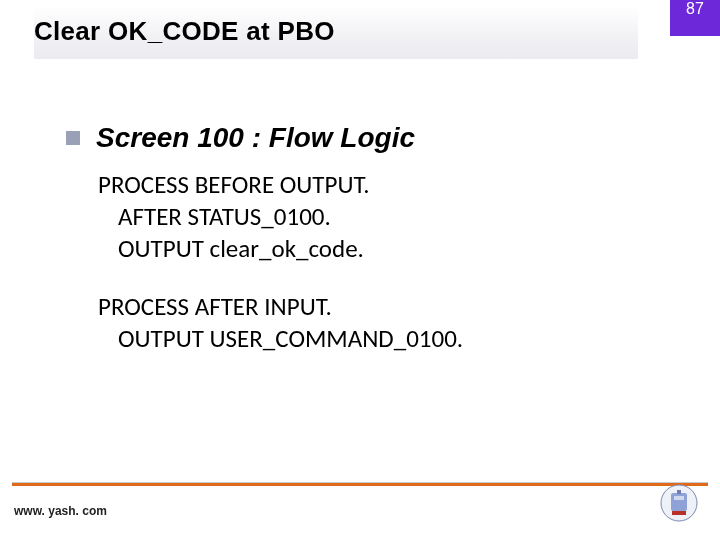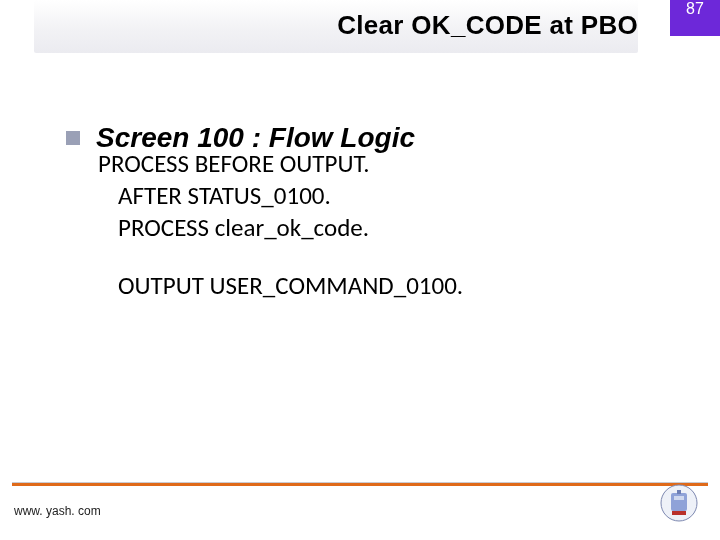--- a/index.html
+++ b/index.html
@@ -11,24 +11,24 @@
     width: 50px; height: 36px;
     background: #6d28d9;
     color: #fff;
     font-size: 16px;
     display: flex;
     align-items: flex-start;
     justify-content: center;
   }
   .title-box {
     position: absolute;
-    top: 0; left: 34px;
+    top: 6px; left: 34px;
     width: 604px;
     padding: 10px 0 12px;
-    text-align: right;
+    text-align: left;
     background: linear-gradient(#ffffff 0%, #f2f2f5 55%, #ebebf0 100%);
     border-radius: 2px;
   }
   .title-box h1 {
     font-size: 26px;
     font-weight: bold;
     color: #000;
     letter-spacing: 0.3px;
   }
   .bullet-row {
@@ -47,21 +47,21 @@
   }
   .bullet-row .subtitle {
     font-style: italic;
     font-weight: bold;
     font-size: 28px;
     color: #000;
   }
   .code-block {
     position: absolute;
     left: 98px;
-    top: 148px;
+    top: 169px;
     font-family: Calibri, "Segoe UI", Arial, sans-serif;
     font-size: 25px;
     color: #000;
     line-height: 1.28;
   }
   .code-block .indent { padding-left: 20px; }
   .code-block .gap { height: 26px; }
   .footer-rule {
     position: absolute;
     left: 12px; right: 12px;
@@ -69,20 +69,21 @@
     height: 3px;
     background: #df6a1a;
     box-shadow: 0 -1px 0 #c9cbd3;
   }
   .footer {
     position: absolute;
     left: 14px;
     bottom: 22px;
     font-size: 12px;
     color: #222;
+    font-weight: bold;
   }
   .logo {
     position: absolute;
     right: 22px;
     bottom: 14px;
   }
 </style>
 </head>
 <body>
 
@@ -97,22 +98,23 @@
   </div>
 
   <div class="bullet-row">
     <div class="sq"></div>
     <div class="subtitle">Screen 100 : Flow Logic</div>
   </div>
 
   <div class="code-block">
     <div>PROCESS BEFORE OUTPUT.</div>
     <div class="indent">AFTER STATUS_0100.</div>
-    <div class="indent">PROCESS clear_ok_code.</div>
+    <div class="indent">OUTPUT clear_ok_code.</div>
     <div class="gap"></div>
+    <div>PROCESS AFTER INPUT.</div>
     <div class="indent">OUTPUT USER_COMMAND_0100.</div>
   </div>
 
   <div class="footer-rule"></div>
 
   <div class="footer">www. yash. com</div>
 
   <div class="logo">
     <svg width="38" height="38" viewBox="0 0 38 38">
       <circle cx="19" cy="19" r="18" fill="#eef1f8" stroke="#7d88b0" stroke-width="1"></circle>

